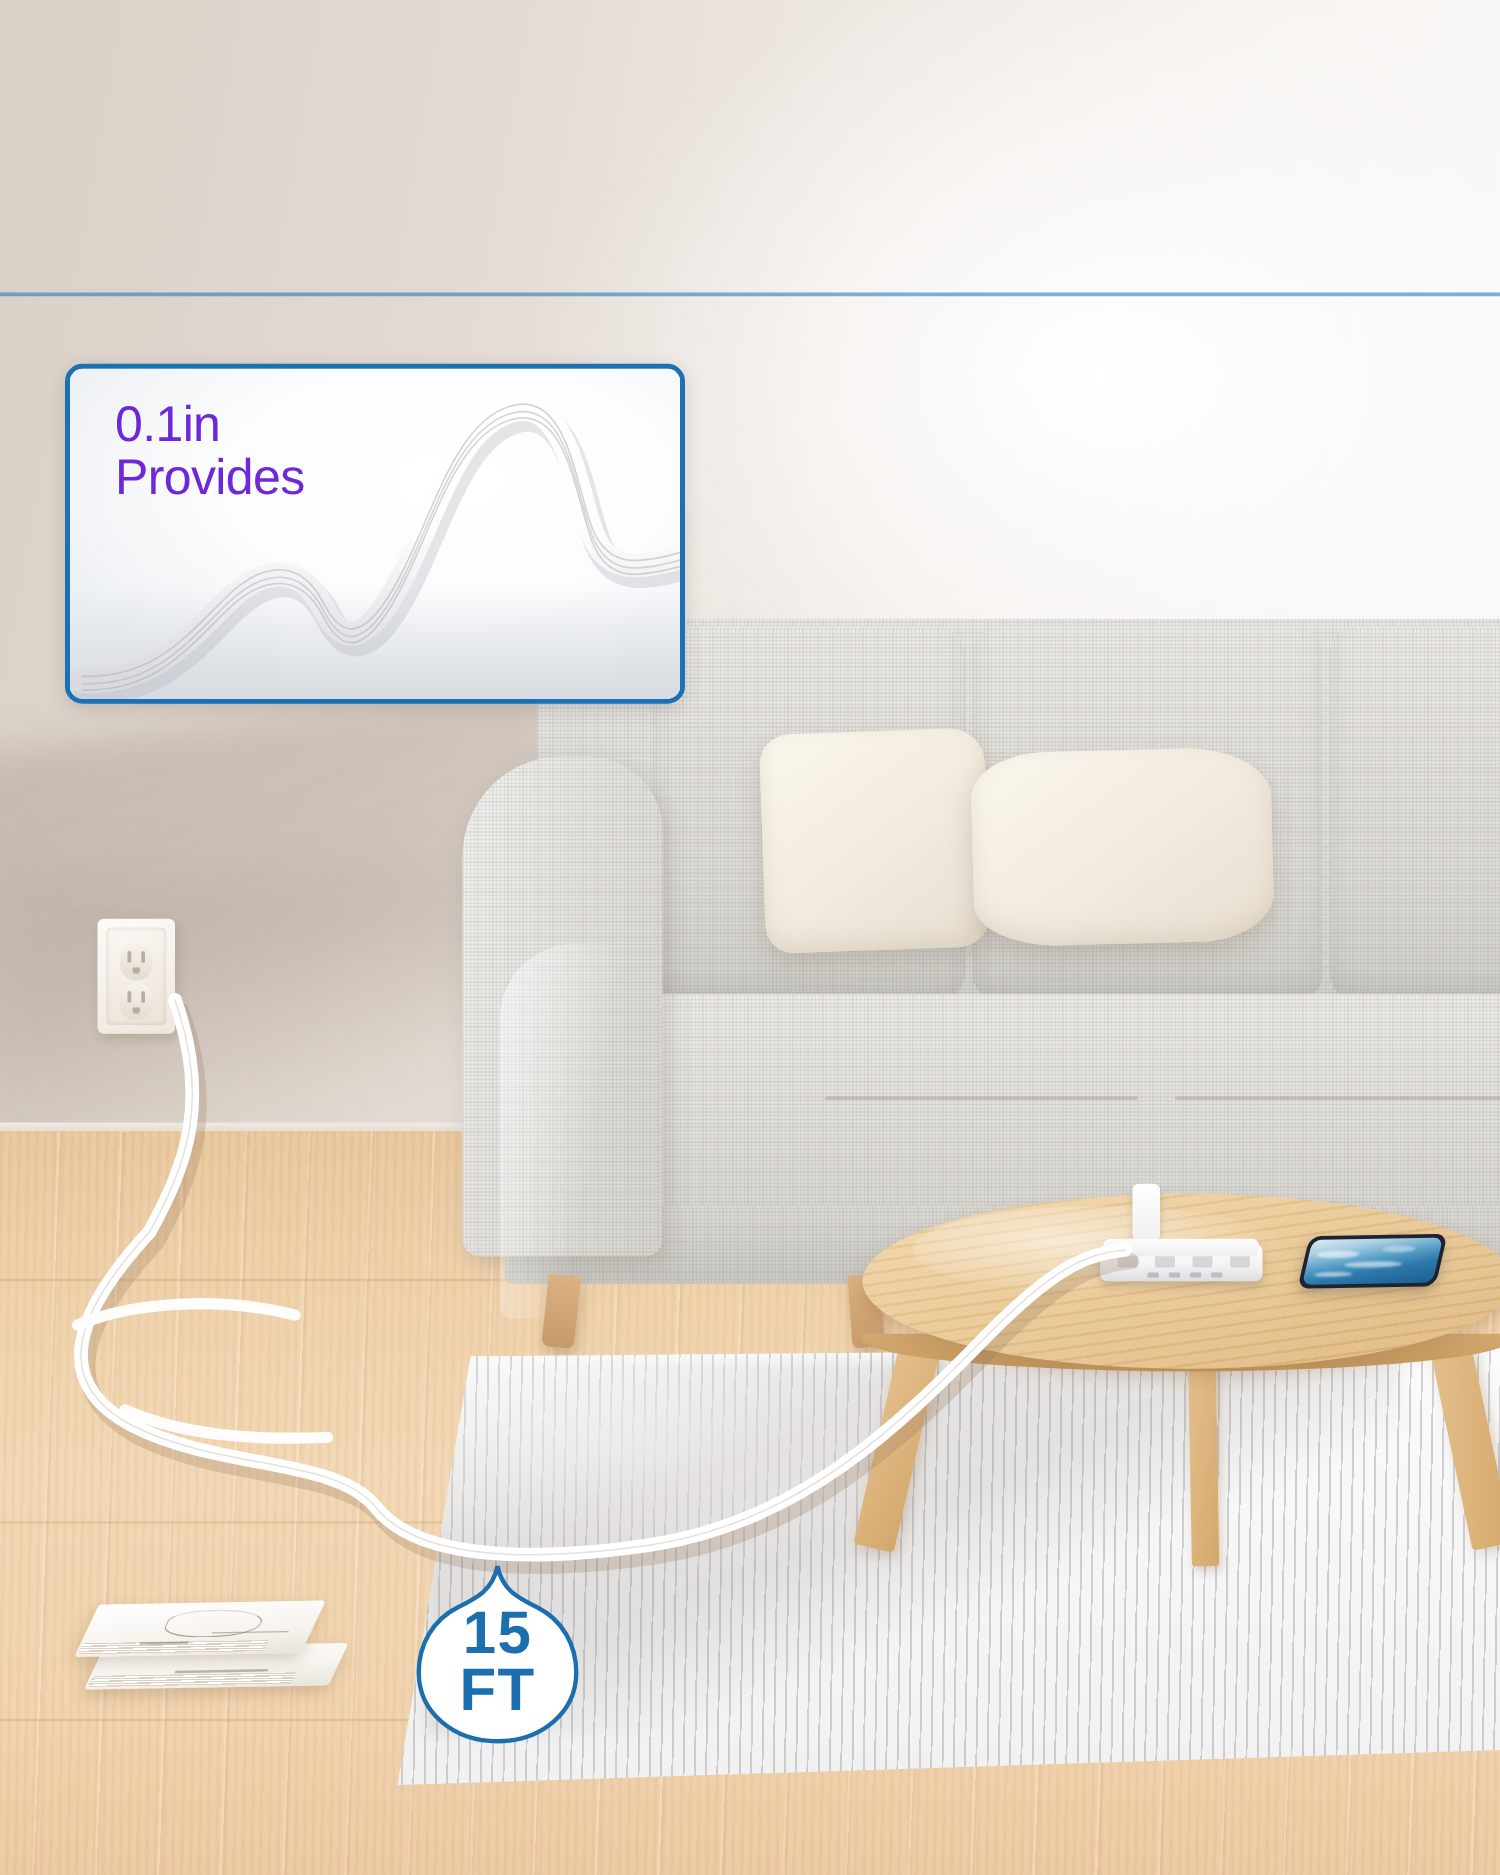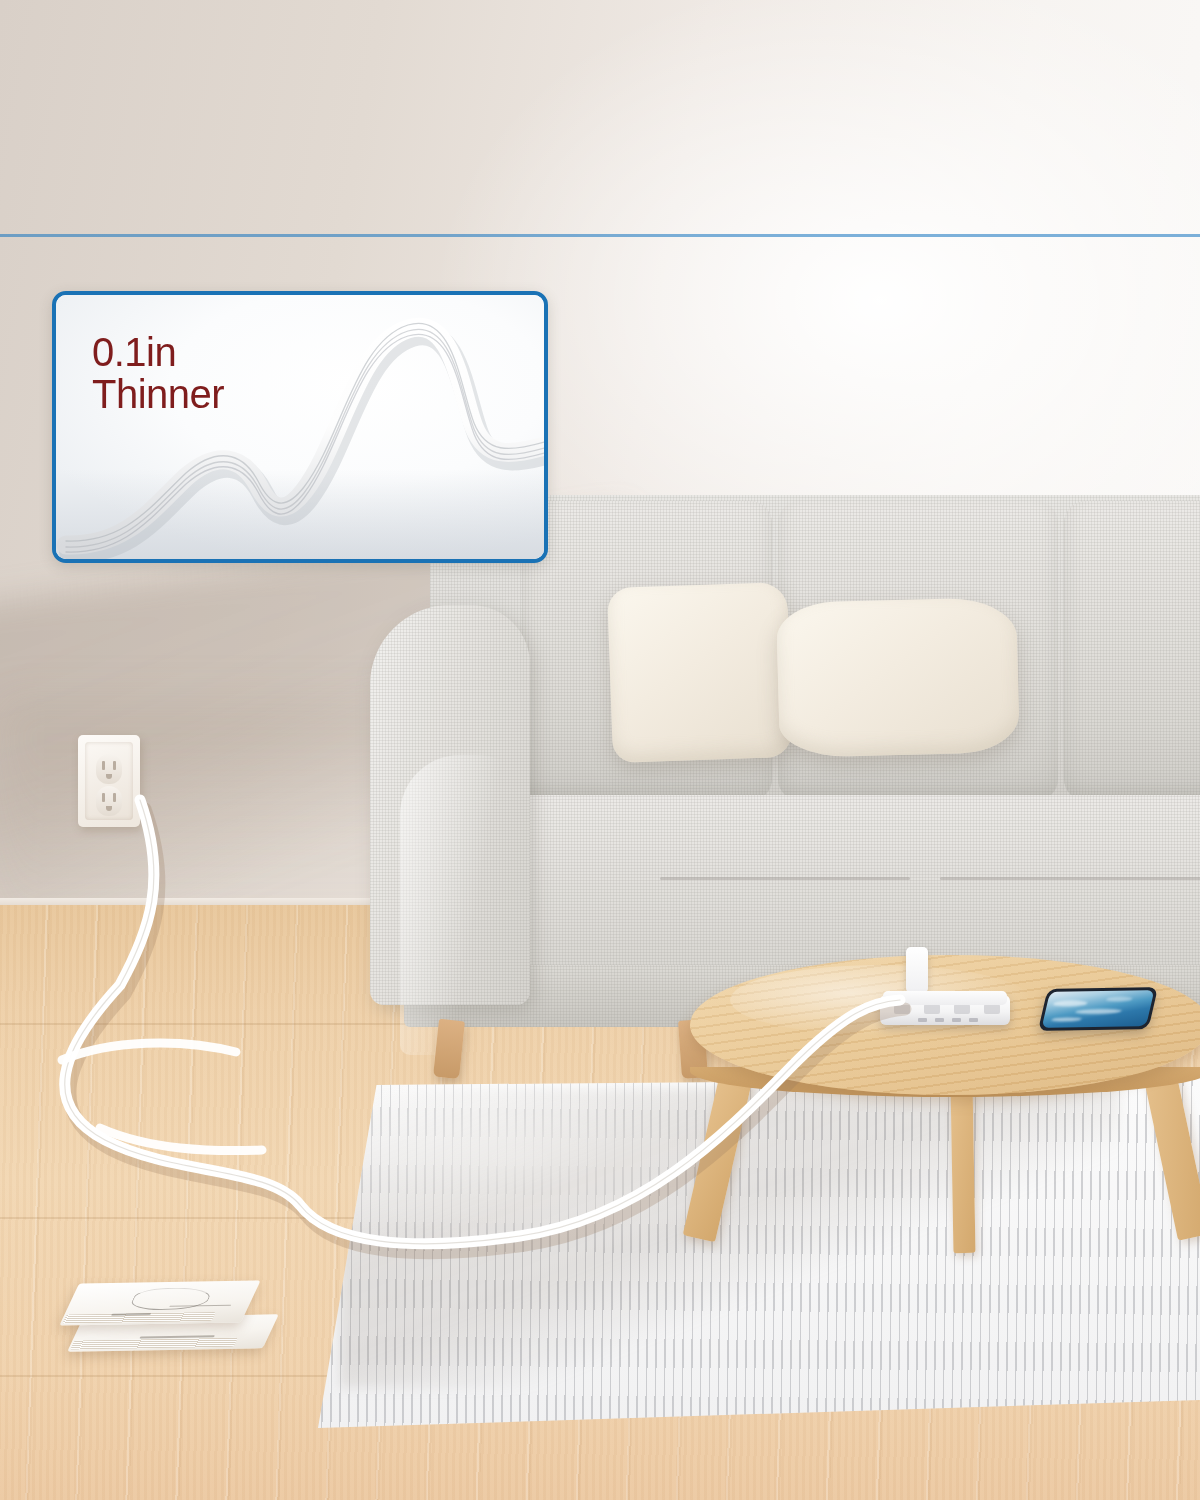--- a/index.html
+++ b/index.html
@@ -362,22 +362,22 @@
   .inset-bg {
     position:absolute; inset:0;
     background:
       radial-gradient(ellipse 340px 180px at 62% 34%, #ffffff 0%, #fbfcfd 55%, #eef1f4 100%);
   }
   .inset-shadow {
     position:absolute; left:0; bottom:0; width:100%; height:90px;
     background:linear-gradient(180deg, rgba(205,210,216,0), rgba(196,202,210,.55));
   }
   .inset-text {
-    position:absolute; left:36px; top:36px; z-index:3;
-    color:#7f1d1d;
+    position:absolute; left:36px; top:24px; z-index:3;
+    color:#6d28d9;
     font-size:40px;
     line-height:1.06;
     font-weight:normal;
     letter-spacing:-.5px;
   }
   .inset-text .l2 { display:block; }
   .inset-cord { position:absolute; left:0; top:0; width:496px; height:272px; z-index:2; }
 
   
   .badge {
@@ -573,18 +573,29 @@
                  C214,216 228,224 248,198 C286,148 300,52 352,36
                  C398,22 404,98 418,134 C430,164 452,164 492,152" stroke="rgba(172,176,182,.5)" stroke-width="1.3"></path>
         <path d="M10,257 C70,259 96,221 130,189 C160,163 186,167 202,197
                  C214,221 228,229 248,203 C286,153 300,57 352,41
                  C398,27 404,103 418,139 C430,169 452,169 492,157" stroke="rgba(160,164,172,.45)" stroke-width="1.3"></path>
       </g>
     </svg>
     <div class="inset-shadow"></div>
     <div class="inset-text">
       <span>0.1in</span>
-      <span class="l2">Thinner</span>
+      <span class="l2">Provides</span>
     </div>
   </div>
 
+  <div class="badge">
+    <svg viewBox="0 0 136 150" width="136" height="150">
+      <path d="M68,5 C72,24 84,30 100,38 C120,48 131,68 131,90
+               C131,122 103,145 68,145 C33,145 5,122 5,90
+               C5,68 16,48 36,38 C52,30 64,24 68,5 Z" fill="#ffffff" stroke="#1b6fae" stroke-width="3.5"></path>
+    </svg>
+    <div class="badge-label">
+      <span>15</span>
+      <span>FT</span>
+    </div>
+  </div>
 
 </div>
 
 </body></html>

